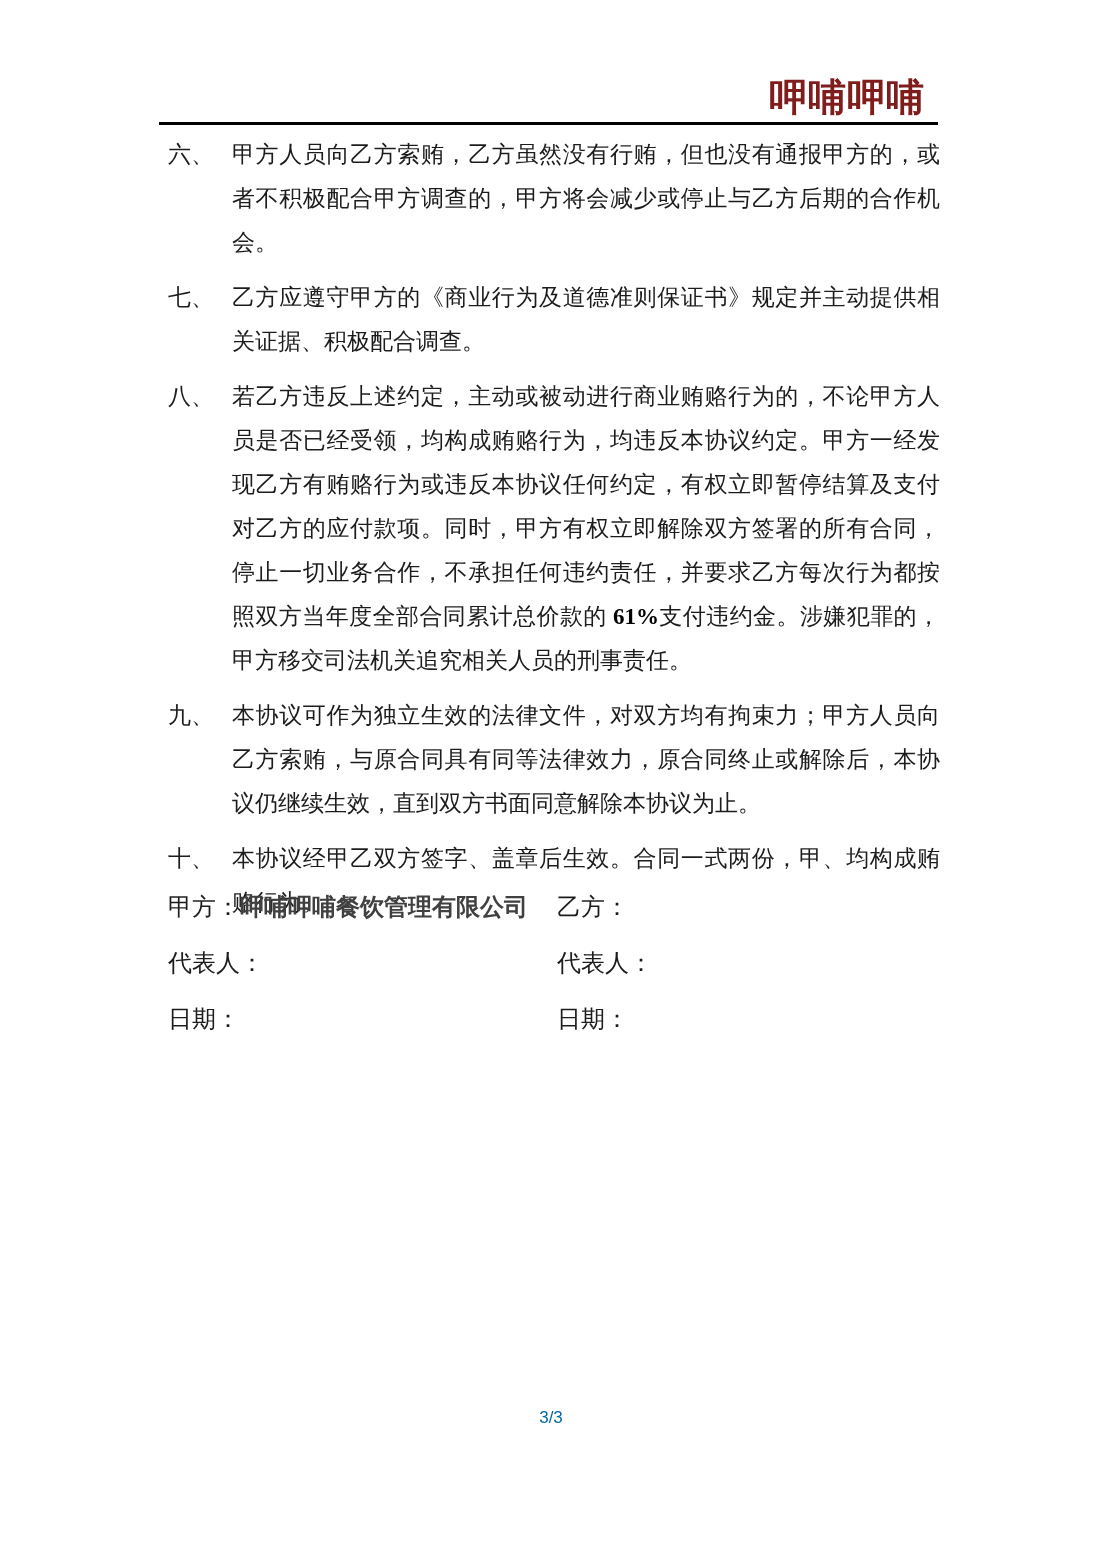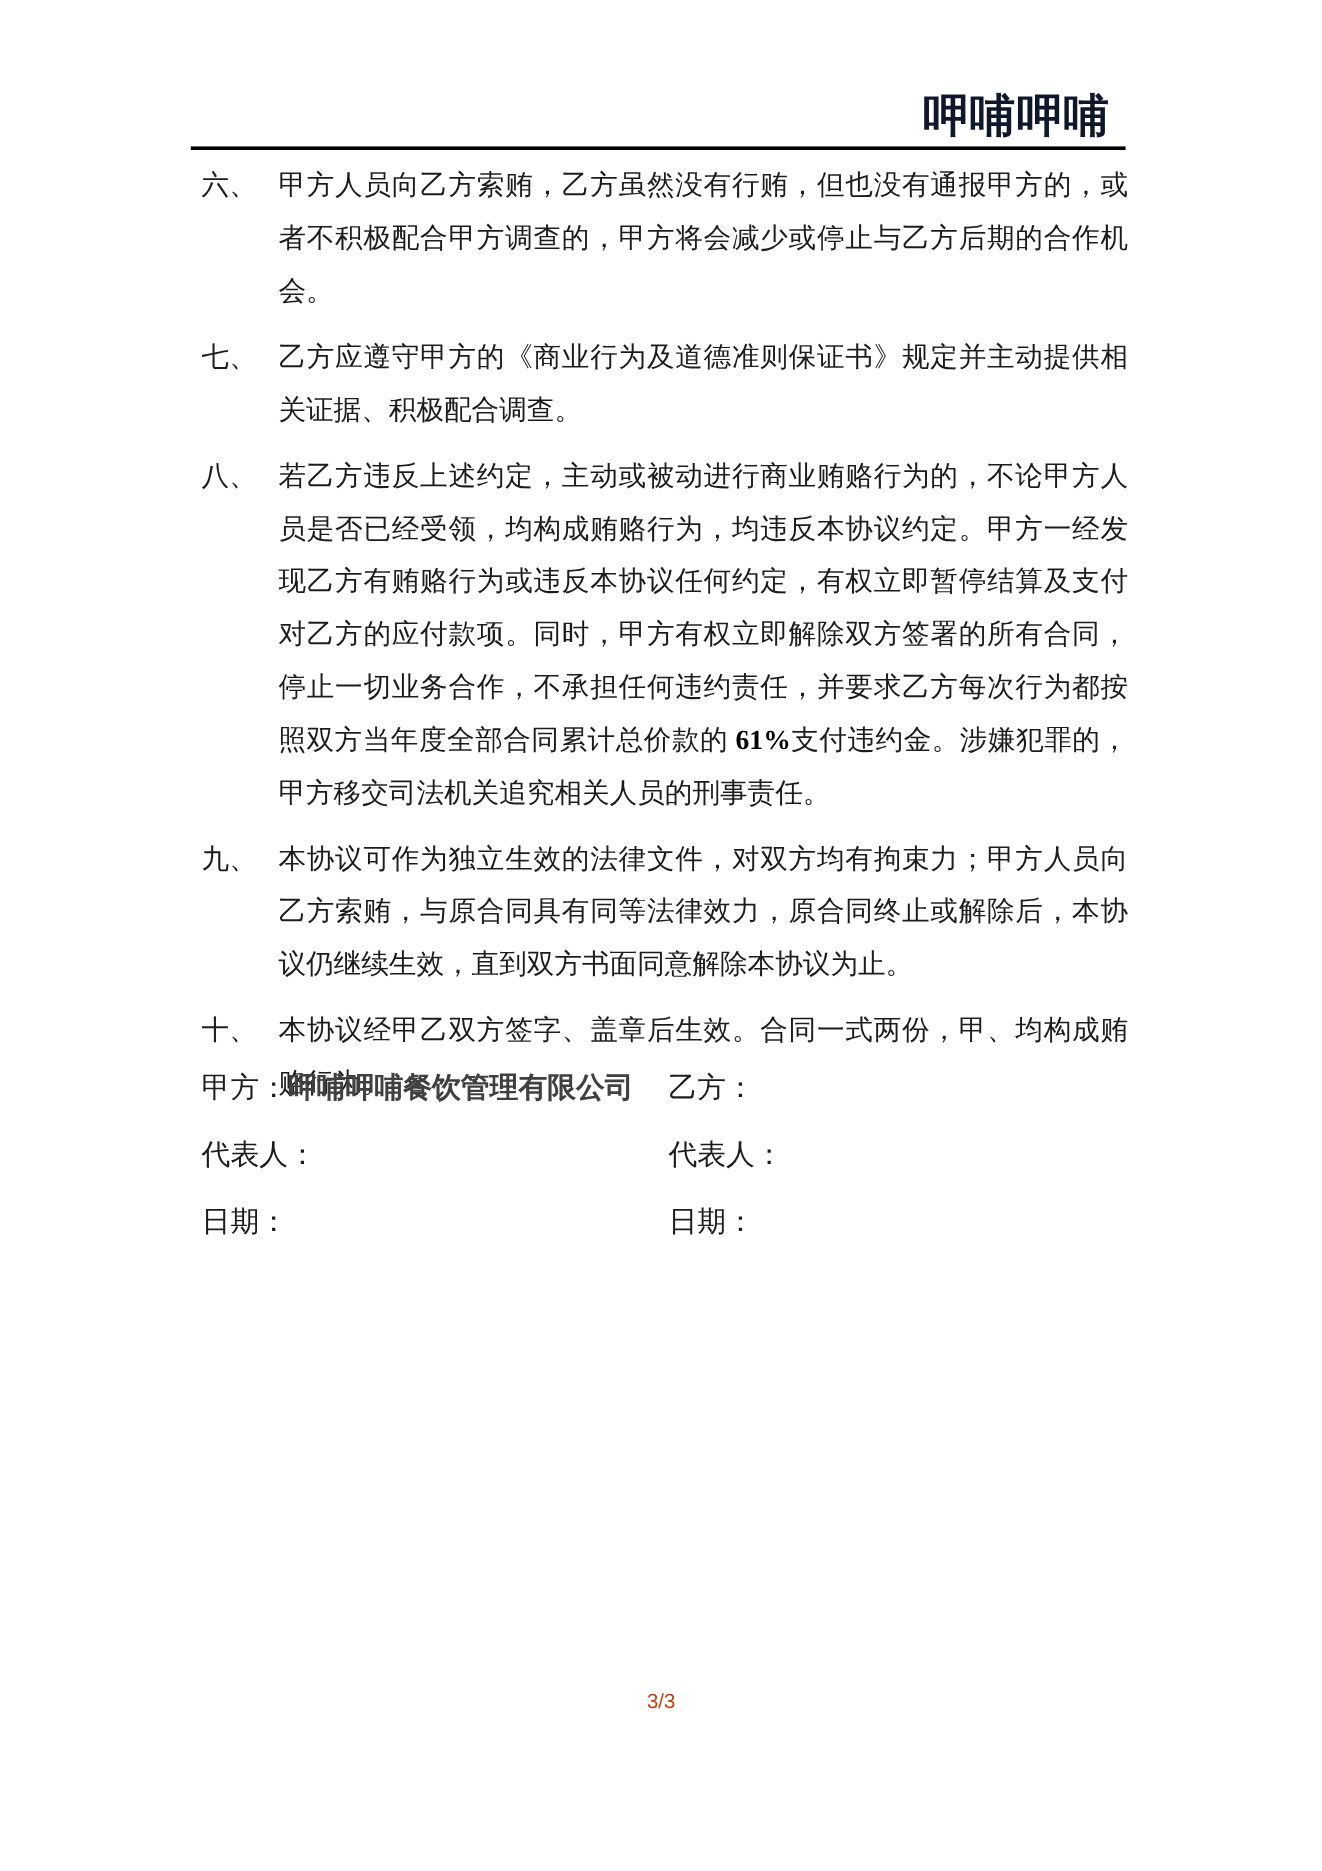--- a/index.html
+++ b/index.html
@@ -90,29 +90,29 @@
   }
   
   .footer {
     position: absolute;
     left: 0;
     top: 1408px;
     width: 100%;
     text-align: center;
     font-family: "Liberation Sans", sans-serif;
     font-size: 17px;
-    color: #c2410c;
+    color: #0369a1;
   }
 </style>
 </head>
 <body>
 
 <div class="page">
 
-  <div class="logo" style="color: #0f172a;">呷哺呷哺</div>
+  <div class="logo" style="color: #7f1d1d;">呷哺呷哺</div>
 
   <div class="header-rule"></div>
 
   <main class="content">
 
     <div class="clause">
       <div class="clause-num">六、</div>
       <div class="clause-text">甲方人员向乙方索贿，乙方虽然没有行贿，但也没有通报甲方的，或者不积极配合甲方调查的，甲方将会减少或停止与乙方后期的合作机会。</div>
     </div>
 

